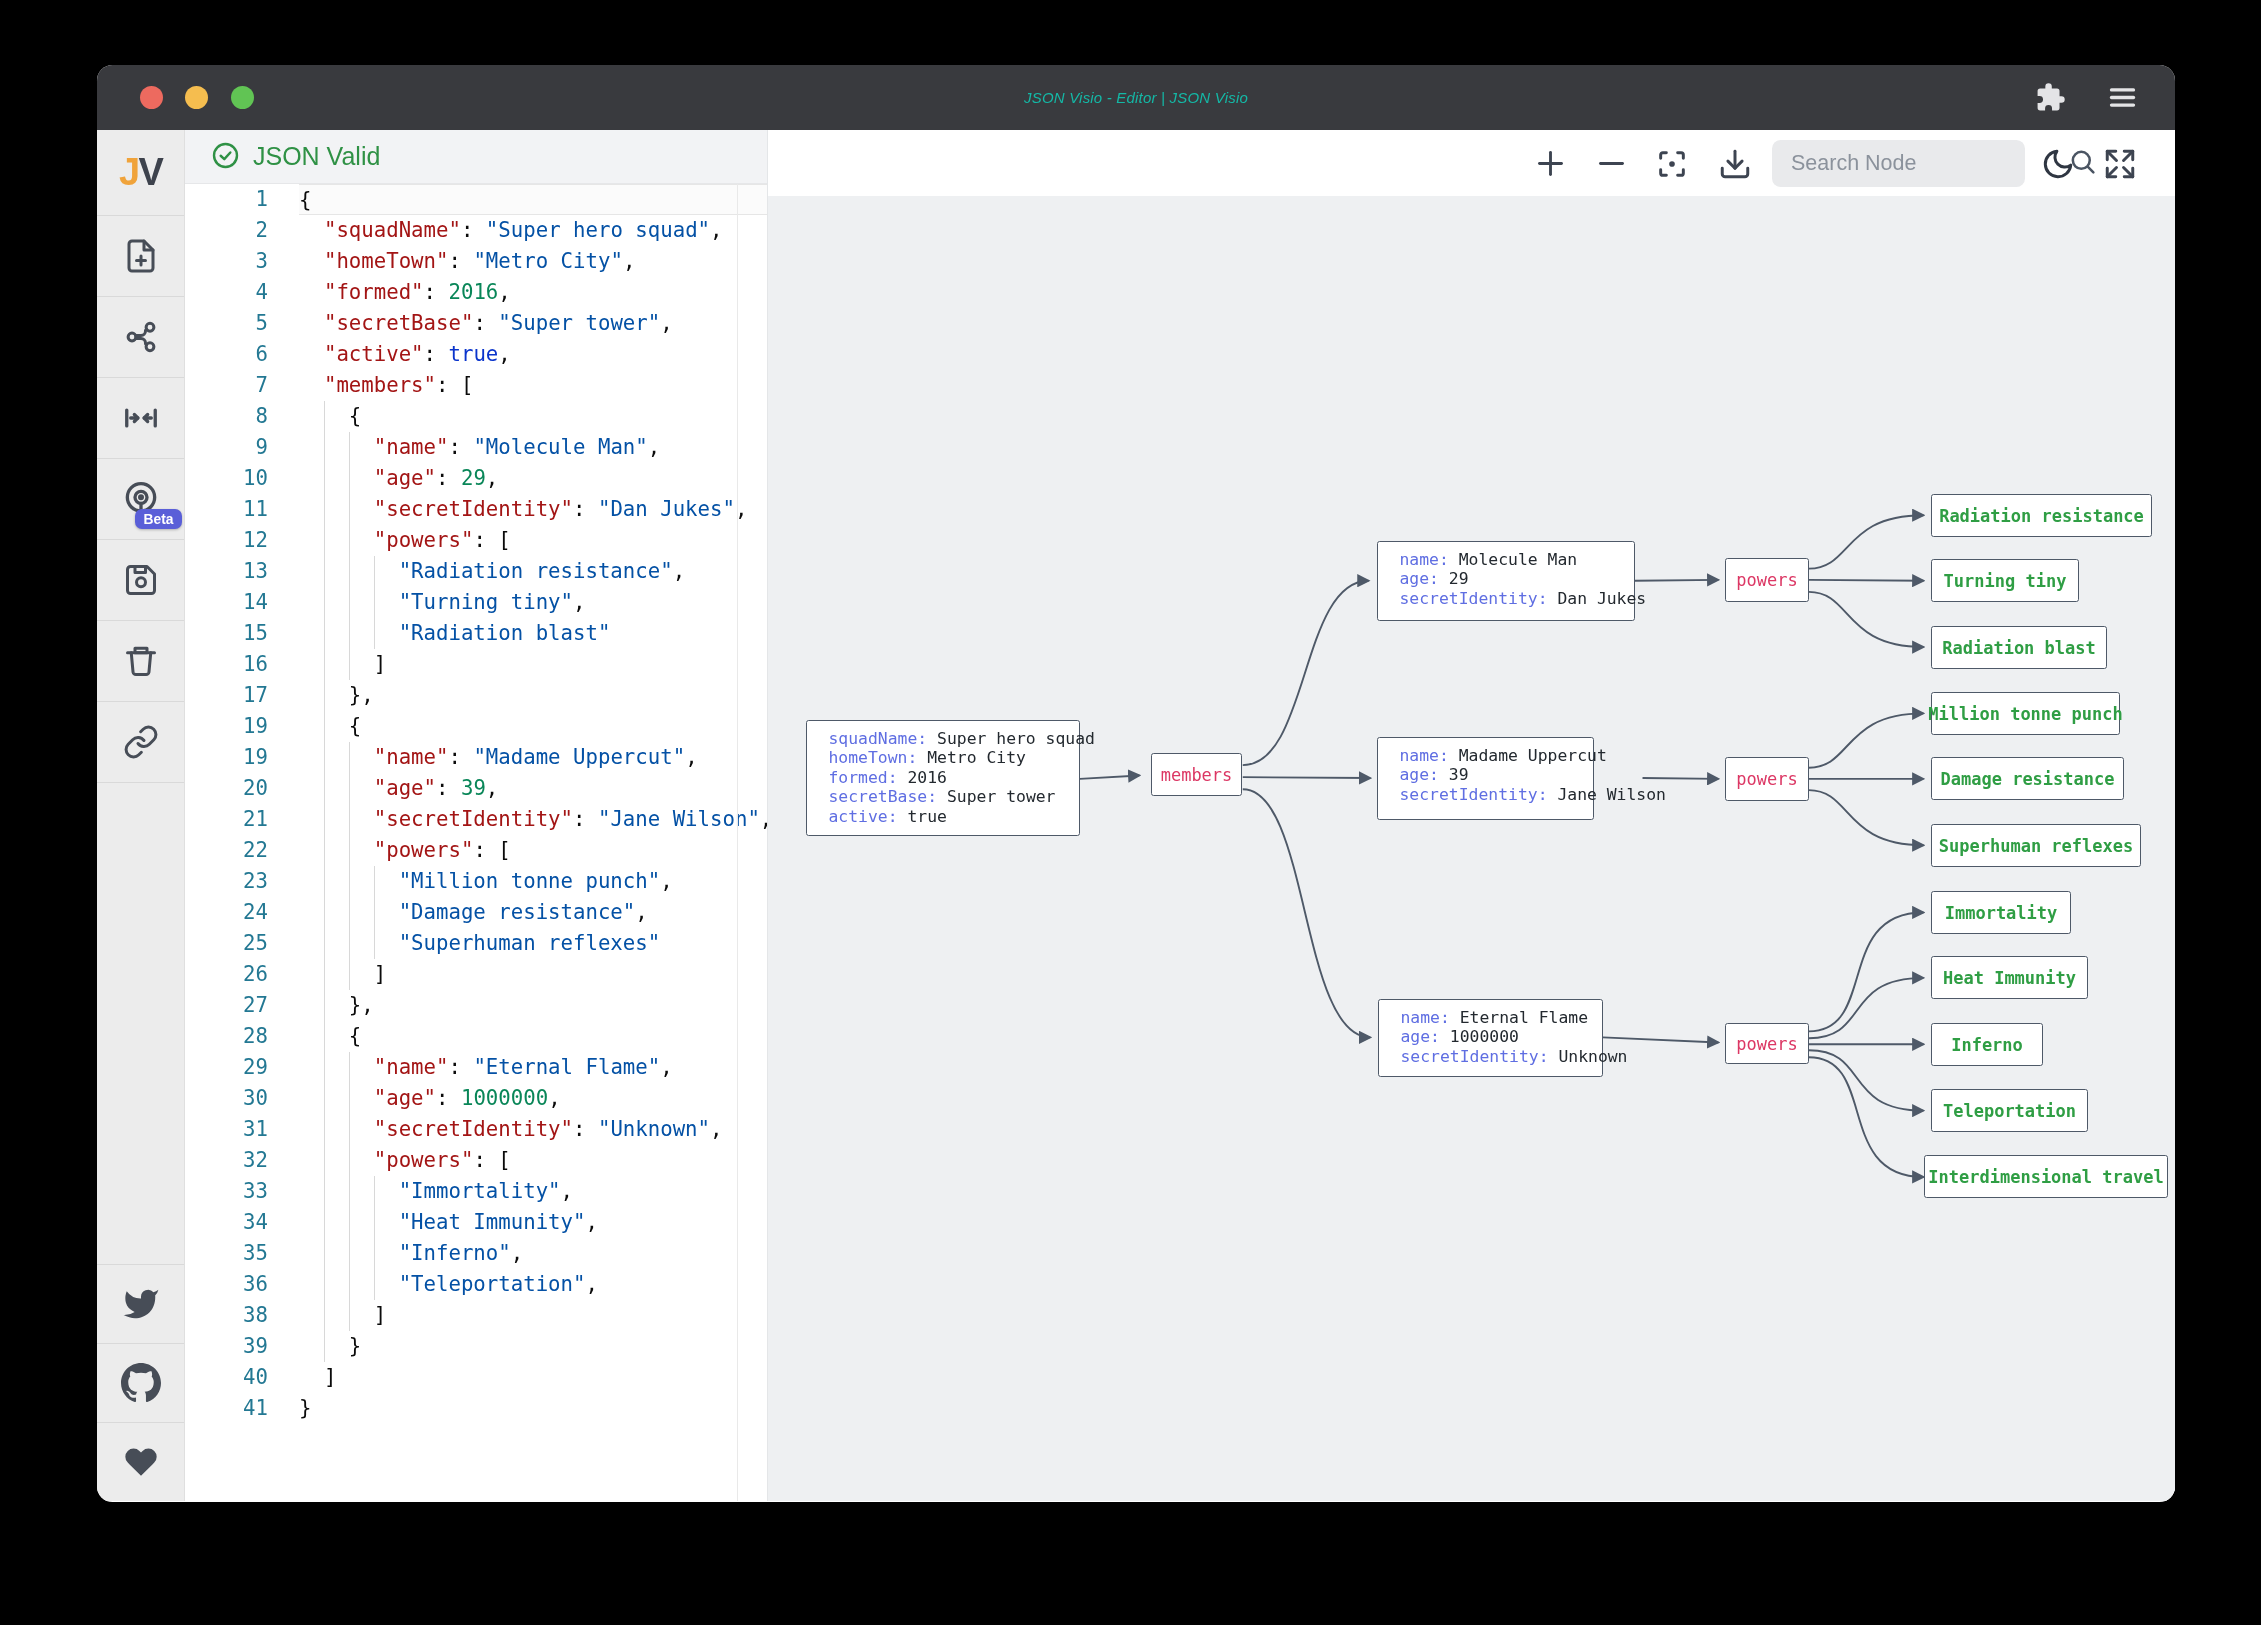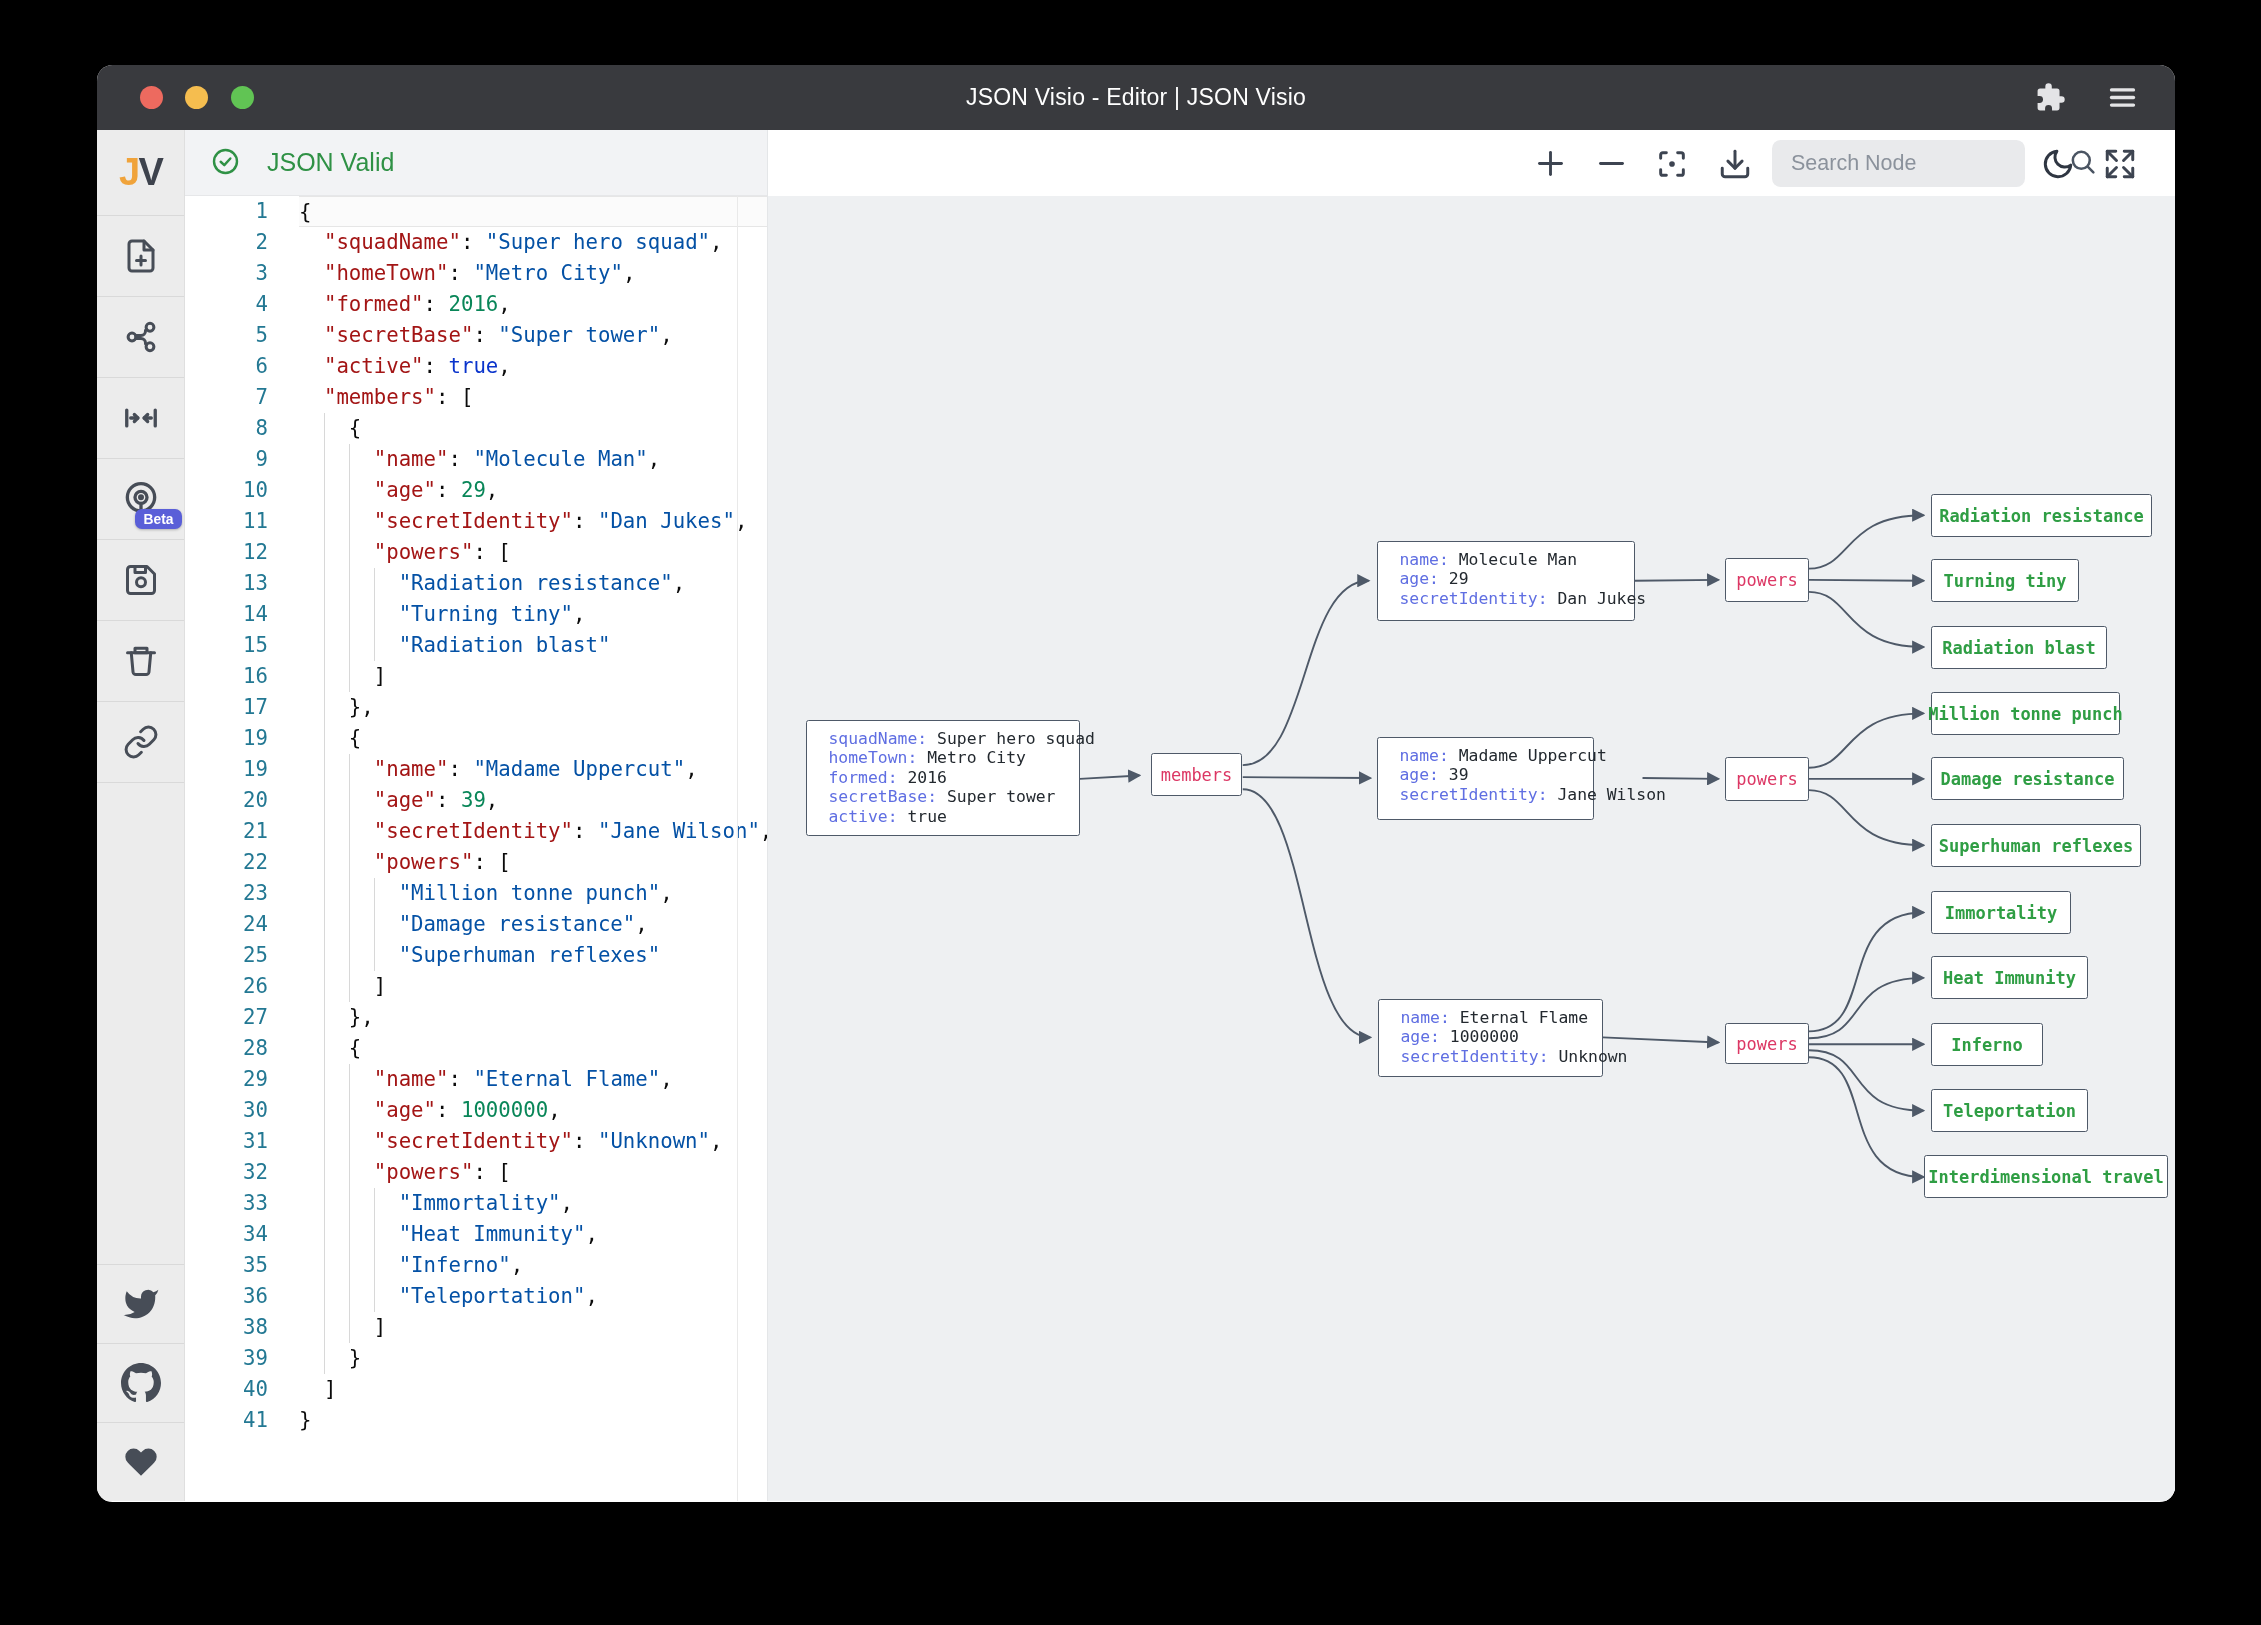--- a/index.html
+++ b/index.html
@@ -5,41 +5,41 @@
   * { margin:0; padding:0; box-sizing:border-box; }
   html,body { width:2261px; height:1625px; background:#000; font-family:"Liberation Sans", sans-serif; }
   .window { position:absolute; left:97px; top:65px; width:2078px; height:1437px;
     border-radius:15.5px; overflow:hidden; background:#fff; box-shadow:0 26px 78px rgba(0,0,0,.6); }
 
   
   .titlebar { position:relative; height:65px; background:#393a3e; display:flex; align-items:center; justify-content:center; }
   .traffic { position:absolute; left:43px; top:20.7px; display:flex; gap:22.4px; }
   .dot { width:23px; height:23px; border-radius:50%; }
   .dot.red{ background:#ed6a5f; } .dot.yellow{ background:#f5bd4f; } .dot.green{ background:#61c454; }
-  .win-title { color:#ffffff; font-size:23px; letter-spacing:0.2px; }
+  .win-title { color:#14b8a6; font-size:15px; letter-spacing:0.2px;font-style:italic; }
   .tb-right { position:absolute; right:36px; top:0; height:65px; display:flex; align-items:center; gap:40px; }
   .tb-right svg { display:block; }
 
   
   .main { display:flex; height:1371px; }
 
   
   .sidebar { width:88px; background:#ececec; border-right:0.9px solid #dfdfdf; display:flex; flex-direction:column; color:#474d57; }
   .cell { height:81px; display:flex; align-items:center; justify-content:center; border-bottom:0.9px solid #d9d9d9; position:relative; }
   .cell.logo { height:86px; font-weight:800; font-size:38px; letter-spacing:-1.7px; }
   .cell.logo .j { color:#f0a33a; } .cell.logo .v { color:#3d424c; }
   .side-spacer { flex:1; }
   .cell.bottom { height:79px; border-bottom:none; border-top:0.9px solid #d9d9d9; }
   .beta { position:absolute; left:38px; top:50px; background:#5a5fd8; color:#fff; font-size:13.8px; font-weight:700;
     padding:2.6px 8.6px; border-radius:6.9px; box-shadow:0 0.9px 2.6px rgba(0,0,0,.25); }
   .sidebar svg { display:block; }
 
   
   .editor-panel { width:583px; background:#fff; border-right:0.9px solid #e4e6e8; display:flex; flex-direction:column; position:relative; }
-  .editor-header { height:66px; background:#f2f3f5; border-bottom:0.9px solid #e6e7e9; display:flex; align-items:center; gap:27px; padding-left:26px; }
+  .editor-header { height:54px; background:#f2f3f5; border-bottom:0.9px solid #e6e7e9; display:flex; align-items:center; gap:13px; padding-left:26px; }
   .status-text { color:var(--valid-green); font-size:25px; font-weight:500; }
   .code-area { position:relative; flex:1; overflow:hidden; font-family:"DejaVu Sans Mono", monospace; font-size:20.7px; }
   .line { display:flex; height:31px; line-height:31px; }
   .ln { width:83px; text-align:right; padding-right:0; color:#237893; flex:0 0 83px; }
   .line-code { position:relative; margin-left:31px; white-space:pre; flex:1; color:#0b0b0b; }
   .line.current .line-code { background:#fbfbfb; border-top:0.9px solid #e6e6e6; border-bottom:0.9px solid #e6e6e6; }
   .guide { position:absolute; top:0; bottom:0; width:0; border-left:0.9px solid #d8d8d8; }
   .tk-key { color:var(--tk-key); } .tk-str { color:var(--tk-str); }
   .tk-num { color:var(--tk-num); } .tk-bool { color:var(--tk-bool); }
   .editor-scroll-line { position:absolute; right:29px; top:0; bottom:0; width:0.9px; background:#e9e9e9; }

